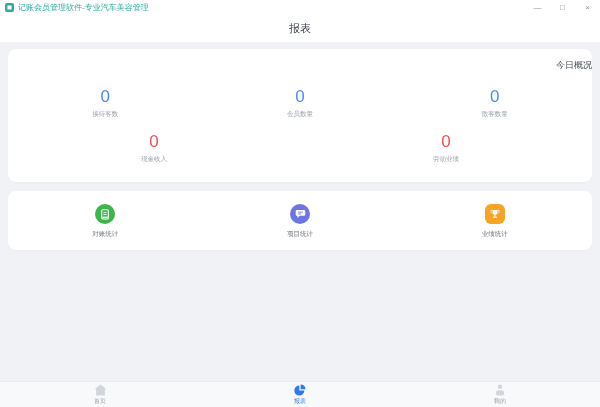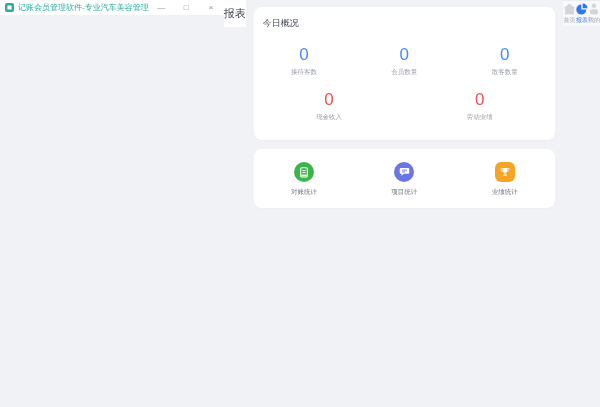--- a/index.html
+++ b/index.html
@@ -1,33 +1,33 @@
 <!DOCTYPE html>
 <html><head>
 <meta charset="utf-8">
 <style>
   * { margin:0; padding:0; box-sizing:border-box; }
   html,body { width:600px; height:407px; }
   body { font-family:"Liberation Sans","DejaVu Sans",sans-serif; background:#fff; overflow:hidden; }
-  .window { width:600px; height:407px; display:flex; flex-direction:row; background:#f1f2f5; }
+  .window { width:600px; height:407px; display:flex; flex-direction:column; background:#f1f2f5; }
 
   
   .titlebar { height:15px; background:#fff; display:flex; align-items:center; padding-left:5px; flex:none; }
   .app-icon { width:9px; height:9px; margin-right:4px; display:flex; flex:none; }
   .app-title { font-size:8px; color:#2fab9e; white-space:nowrap; }
   .window-controls { margin-left:auto; display:flex; height:100%; }
   .win-btn { width:25px; display:flex; align-items:center; justify-content:center; font-size:8px; color:#8a8f99; cursor:default; line-height:1; }
 
   
   .header { height:27px; background:#fff; display:flex; align-items:center; justify-content:center; flex:none; }
   .header-title { font-size:11px; color:#3a3f48; }
 
   
   .content { flex:1; padding:7px 8px 0; }
-  .card { background:#fff; border-radius:8px; box-shadow:0 1px 2px rgba(0,0,0,0.02); }
+  .card { background:#fff; border-radius:8px; box-shadow:0 1px 2px rgba(0,0,0,0.02);text-align:right; }
   .overview-card { padding:10px 0 18px; }
   .card-title { font-size:9px; color:#454b57; padding-left:9px; }
   .stats-row { display:flex; margin-top:15px; }
   .stat { flex:1; display:flex; flex-direction:column; align-items:center; }
   .stat-value { font-size:17px; line-height:20px; }
   .stat-value.blue { color:#4a8cf5; }
   .stat-value.red { color:#ee5253; }
   .stat-label { font-size:6.5px; color:#9aa0aa; margin-top:3px; }
 
   .shortcuts-card { margin-top:9px; padding:13px 0 11px; display:flex; }

